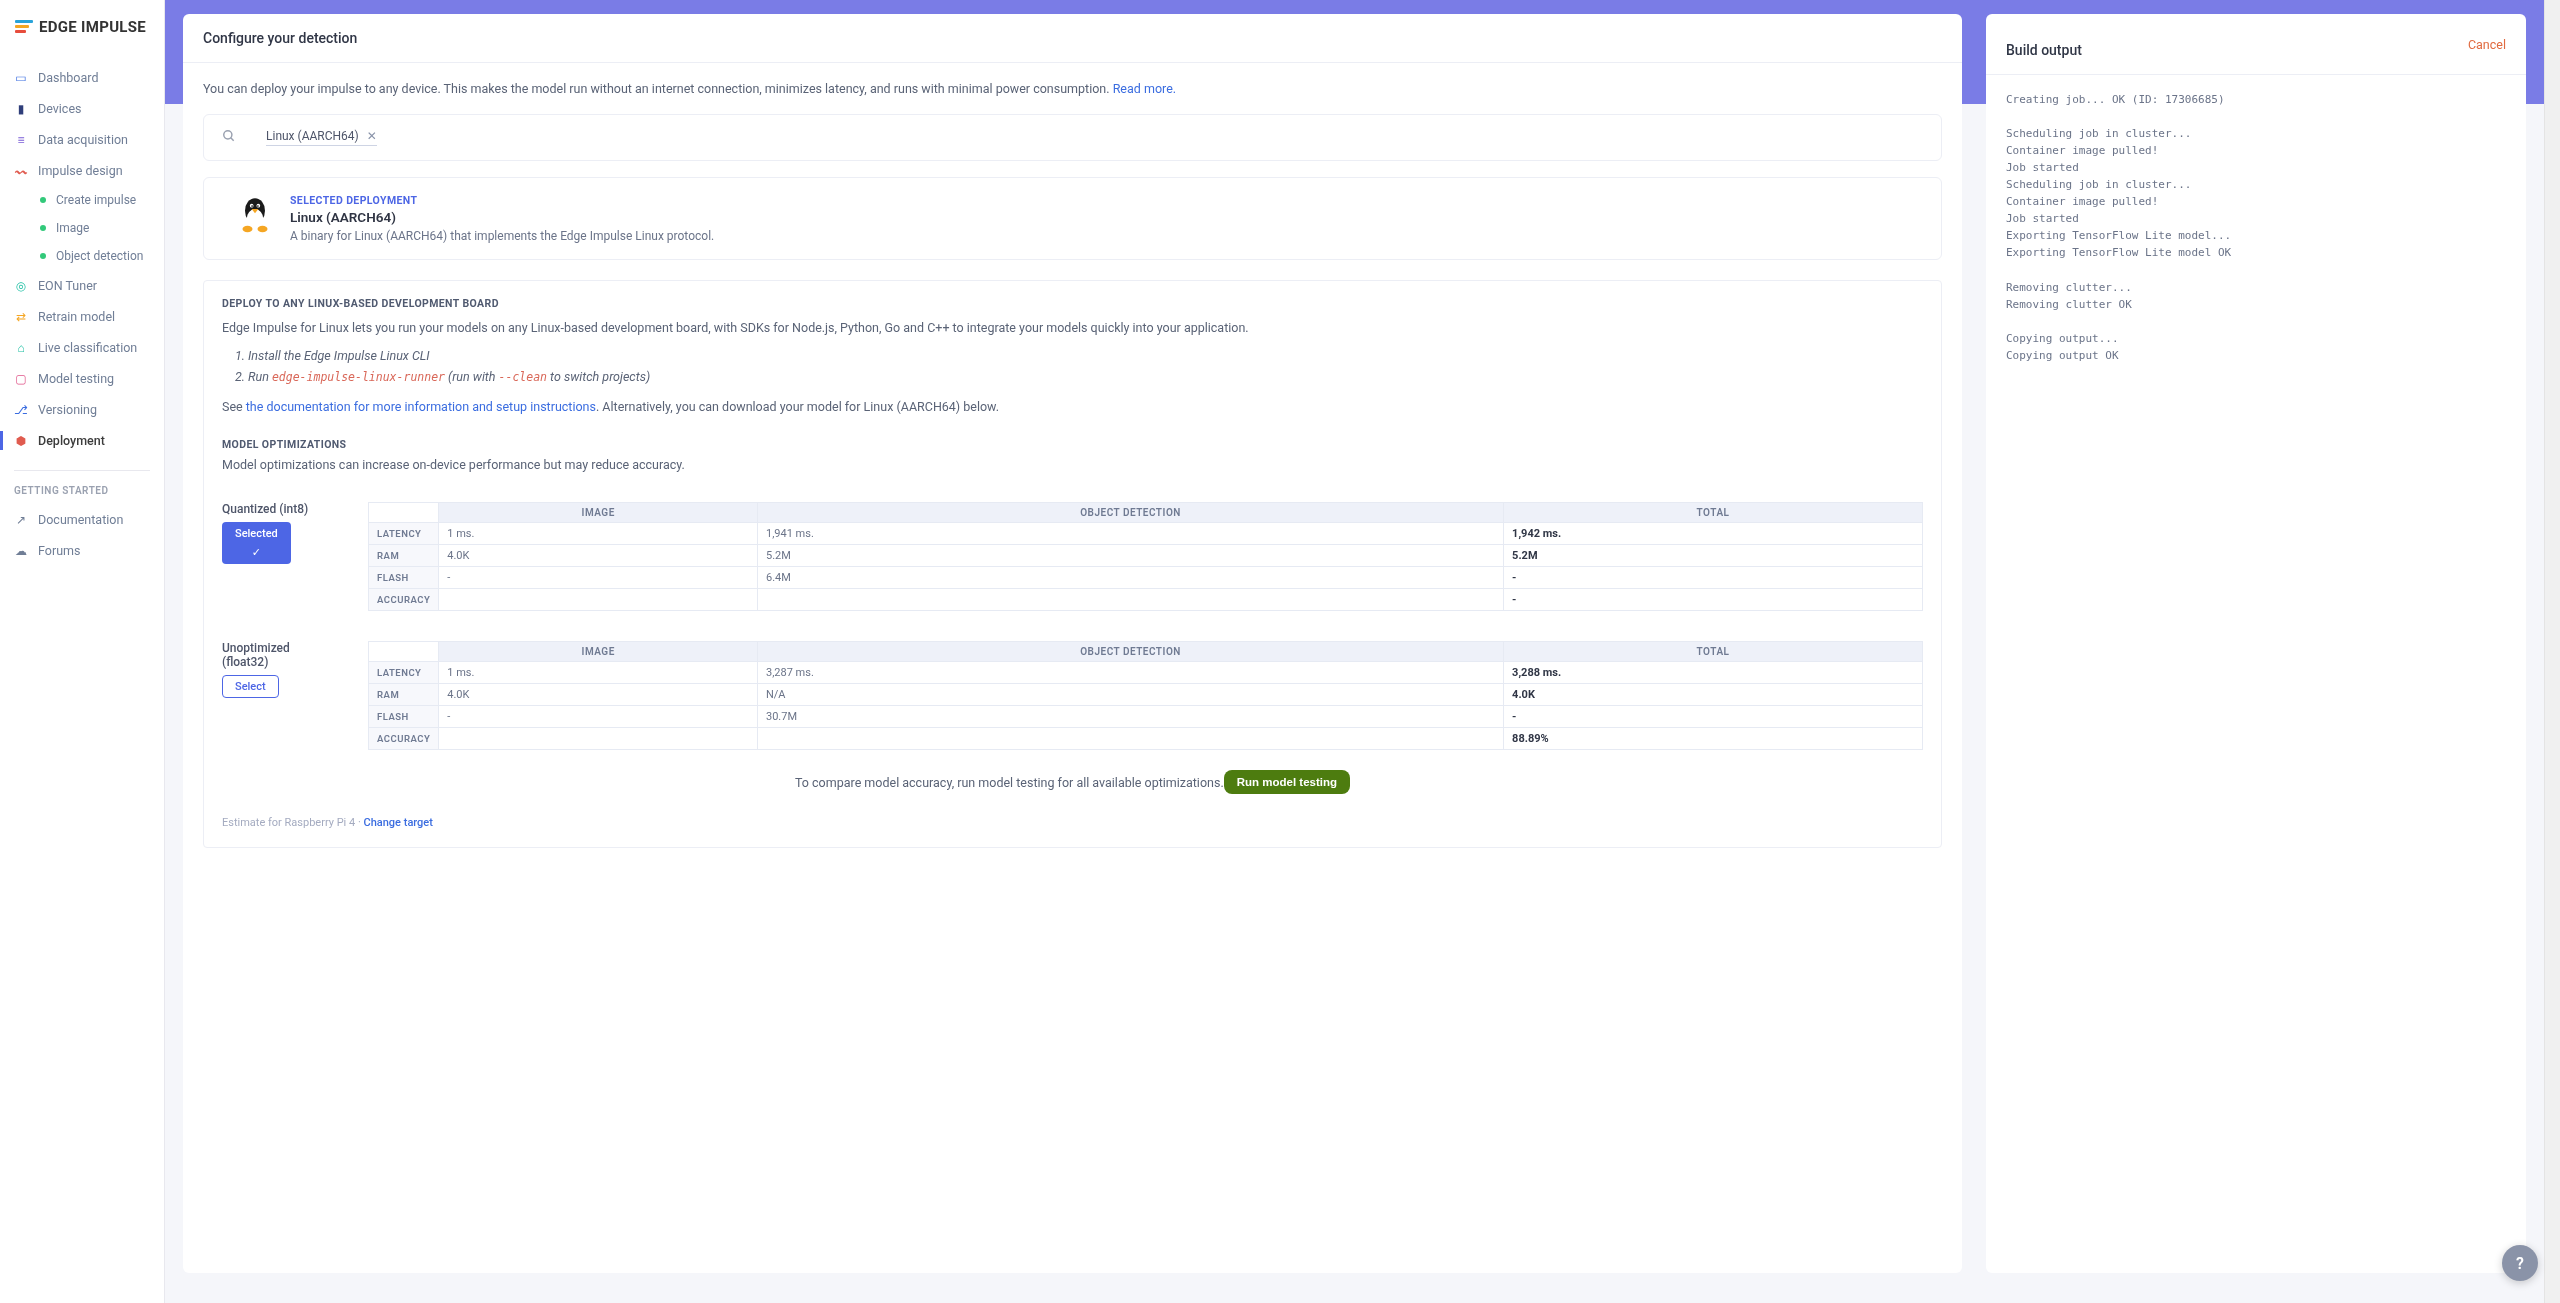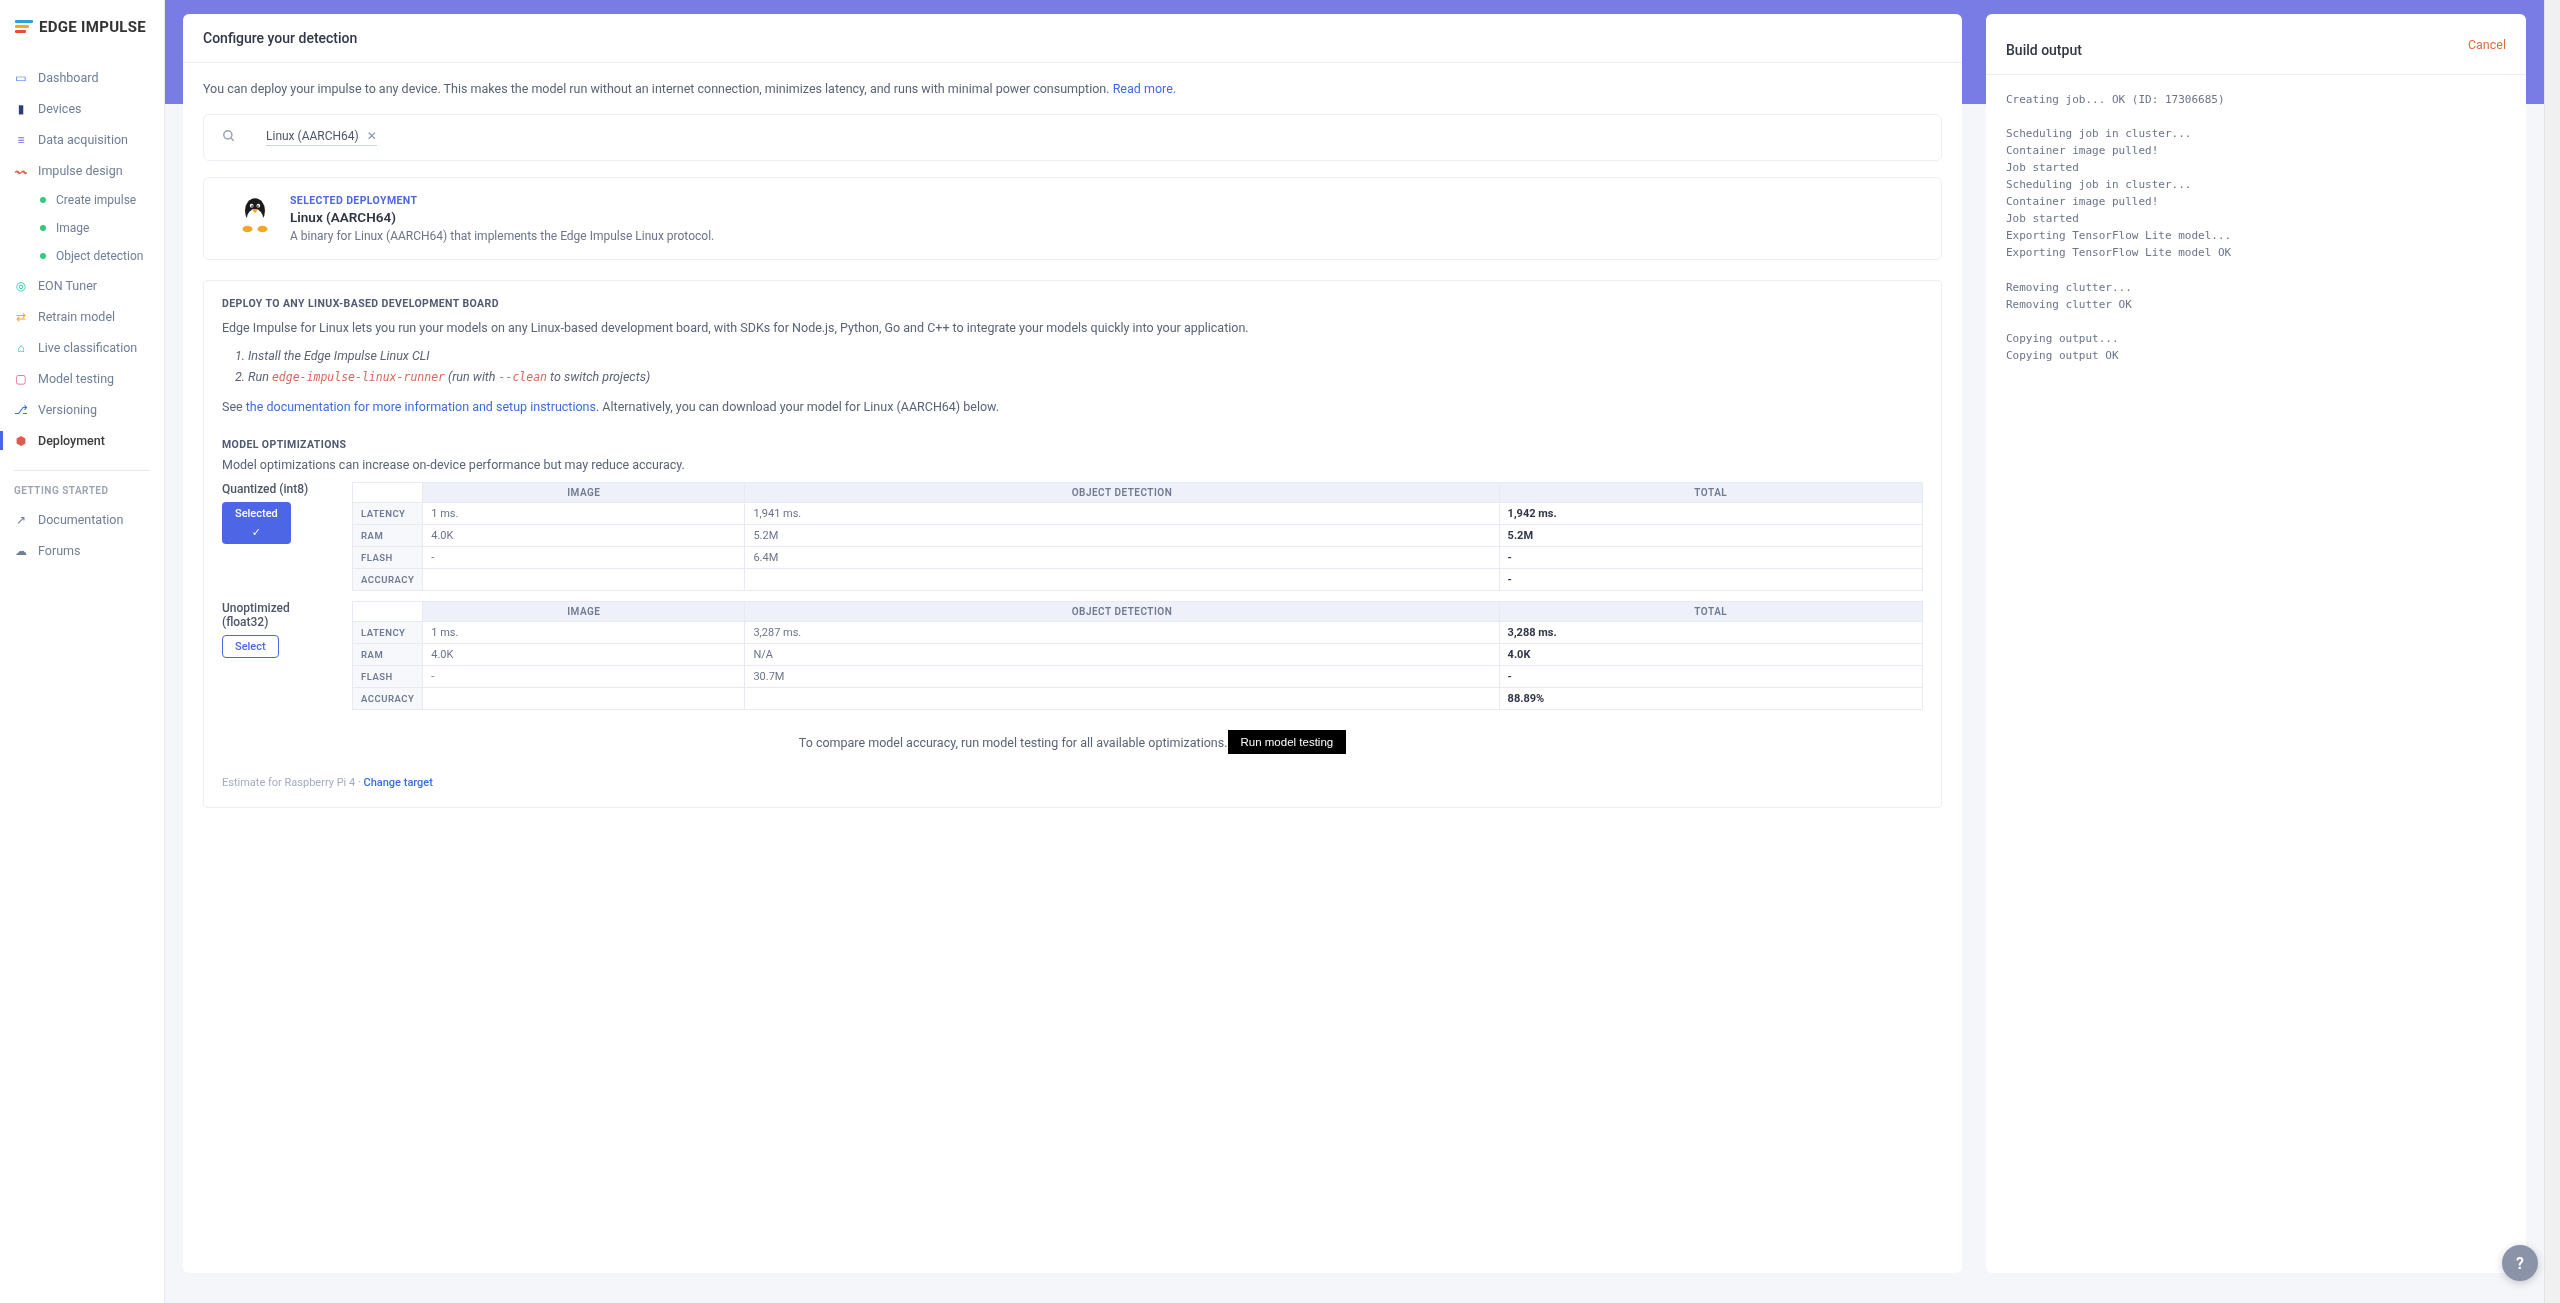--- a/index.html
+++ b/index.html
@@ -136,21 +136,21 @@
 .sec-text { font-size:12.5px; color:#5a6376; margin-top:8px; line-height:1.55;}
 .sec-text a { color:#3b6de0; text-decoration:none;}
 ol.steps { margin:10px 0 10px 26px; font-size:12.5px; color:#5a6376;}
 ol.steps li { margin-bottom:2px; line-height:1.5;font-style:italic;}
 code.inline {
   font-family: ui-monospace, Menlo, Consolas, monospace;
   font-size:11.5px; color:#d96758;
 }
 .model-opt { margin-top:22px;}
 .opt-note { font-size:12.5px; color:#5a6376; margin-top:6px;}
-.opt-row { display:flex; gap:18px; align-items:flex-start; margin-top:10px;}
+.opt-row { display:flex; gap:34px; align-items:flex-start; margin-top:30px;}
 .opt-side { width:112px; flex-shrink:0;}
 .opt-title { font-size:12px; color:#4e5569; font-weight:500;}
 .btn-sel {
   margin-top:6px; display:inline-flex; align-items:center; gap:6px;
   font-size:11px; padding:4px 12px; border-radius:4px; cursor:pointer;
   border:1px solid transparent;
   font-weight:500;
   flex-direction:column;
 }
 .btn-sel.primary { background:#4d66e5; color:#fff;}
@@ -176,23 +176,23 @@
   color:#6f7a92; width:60px;
 }
 table.opt tbody td { color:#6b7489;}
 table.opt tbody td.total { font-weight:700; color:#303646;}
 .compare-row {
   display:flex; justify-content:center; align-items:center;
   margin-top:20px;
 }
 .compare-row .txt { font-size:12.5px; color:#5a6376;}
 .btn-dark {
-  background:#000000; color:#fff; font-size:11.5px;
-  padding:6px 13px; border-radius:0; border:none; cursor:pointer;
-  font-weight:400;
+  background:#4d7c0f; color:#fff; font-size:11.5px;
+  padding:6px 13px; border-radius:8px; border:none; cursor:pointer;
+  font-weight:700;
 }
 .estimate {
   font-size:11px; color:#a4abc0; margin-top:22px;
 }
 .estimate a { color:#3b6de0; text-decoration:none; font-weight:500;}
 .build-btn {
   margin-top:20px;
   background:#8891e6;
   color:#fff;
   font-size:13px; font-weight:600;

